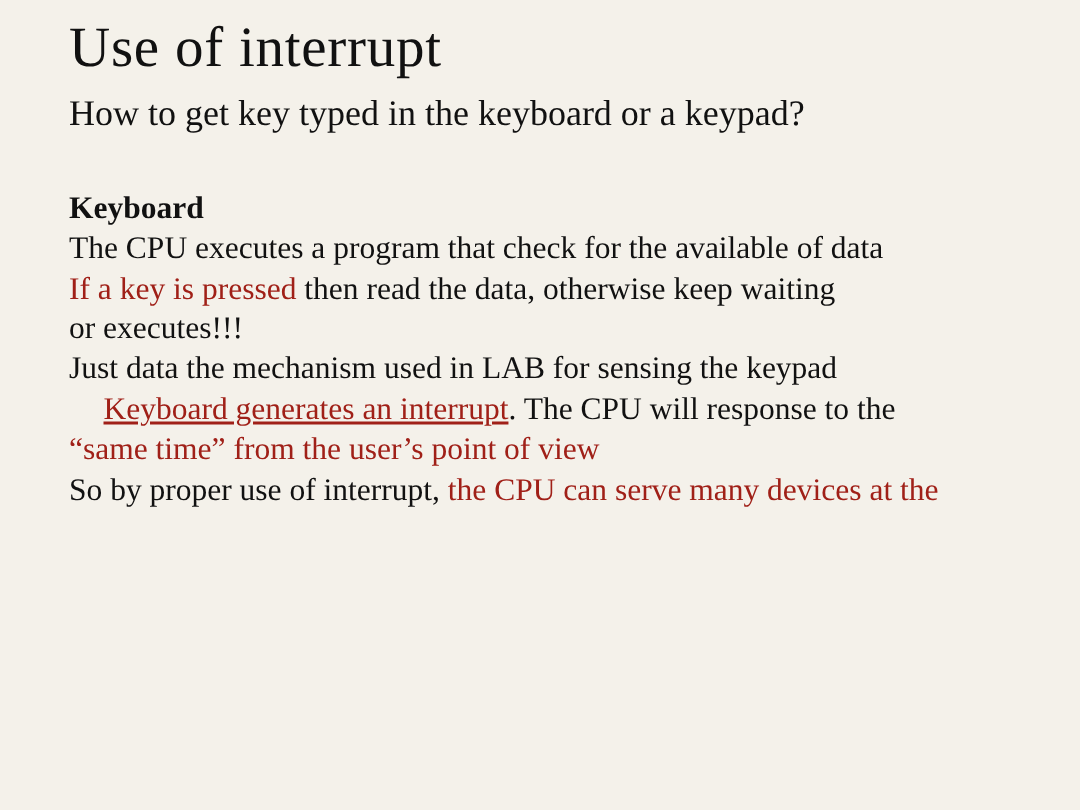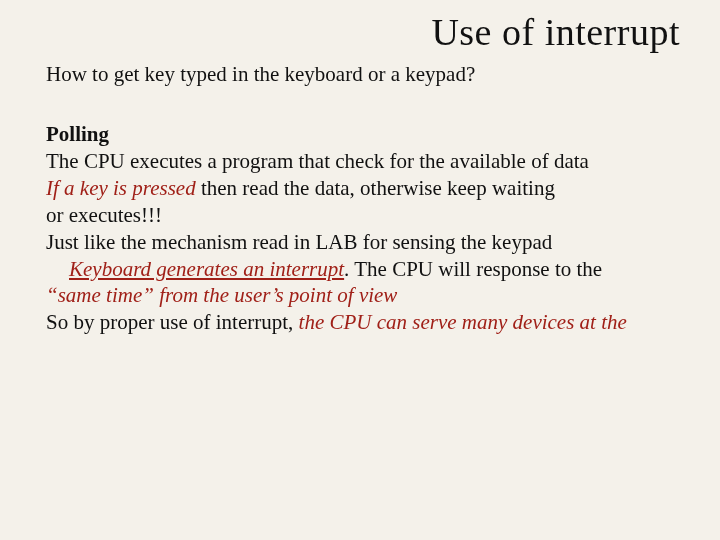--- a/index.html
+++ b/index.html
@@ -13,72 +13,71 @@
     overflow: hidden;
   }
   .slide {
     box-sizing: border-box;
     width: 720px;
     height: 540px;
     padding: 10px 40px 0 46px;
     position: relative;
   }
   .title {
-    text-align: right;
+    text-align: left;
     font-size: 38px;
     font-weight: 400;
     margin: 0 0 8px 0;
     letter-spacing: 0.5px;
   }
   .intro {
-    font-size: 21px;
+    font-size: 24px;
     margin: 4px 0 34px 0;
     line-height: 1.2;
   }
   .body {
     font-size: 21px;
     line-height: 1.28;
   }
   .subhead {
     font-weight: bold;
   }
   .red {
     color: #a02018;
-    font-style: italic;
   }
   .underline {
     text-decoration: underline;
     margin-left: 23px;
   }
   .line {
     display: block;
   }
 </style>
 </head>
 <body>
 
 <div class="slide">
 
   <h1 class="title">Use of interrupt</h1>
 
   <div class="intro">How to get key typed in the keyboard or a keypad?</div>
 
   <div class="body">
 
-    <span class="line subhead">Polling</span>
+    <span class="line subhead">Keyboard</span>
 
     <span class="line">The CPU executes a program that check for the available of data</span>
 
     <span class="line">
       <span class="red">If a key is pressed</span><span> then read the data, otherwise keep waiting</span>
     </span>
 
     <span class="line">or executes!!!</span>
 
-    <span class="line">Just like the mechanism read in LAB for sensing the keypad</span>
+    <span class="line">Just data the mechanism used in LAB for sensing the keypad</span>
 
 
 
     <span class="line">
       <span class="red underline">Keyboard generates an interrupt</span><span>. The CPU will response to the</span>
     </span>
 
 
     <span class="line red">“same time” from the user’s point of view</span>
 

